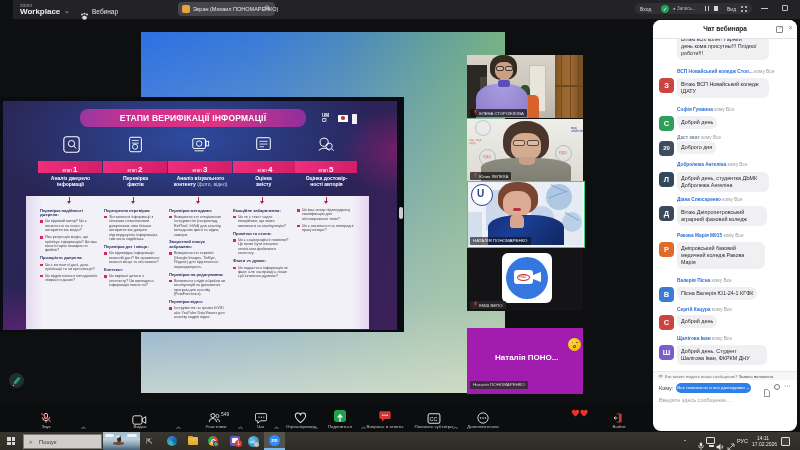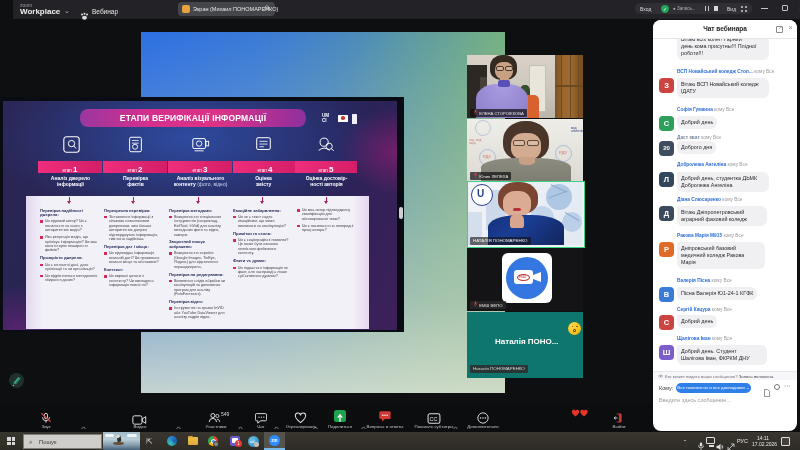--- a/index.html
+++ b/index.html
@@ -290,21 +290,21 @@
     <div class="abs" style="left:52px;top:28px;color:#c03028;font-size:3px;line-height:3px;">ЕМШ</div>
     <div class="abs vlabel" style="left:3px;top:53px;background:rgba(40,40,40,0.85);">
       <svg class="micsvg" width="5" height="6" viewBox="0 0 8 9">
           <rect x="2.8" y="0.5" width="2.4" height="4" rx="1.2" fill="#e04040"></rect>
           <path d="M1.5 3.5 a2.5 2.5 0 0 0 5 0" fill="none" stroke="#e04040" stroke-width="0.9"></path>
           <line x1="4" y1="6.5" x2="4" y2="8.5" stroke="#e04040" stroke-width="0.9"></line>
         </svg>
       ЕМШ ВФПО</div>
   </div>
 
-  <div class="abs" style="left:467px;top:312px;width:116px;height:66px;background:#0f766e;overflow:hidden;">
+  <div class="abs" style="left:467px;top:328px;width:116px;height:66px;background:#a21caf;overflow:hidden;">
     <div class="abs" style="left:28px;top:25px;color:#fff;font-size:8px;font-weight:bold;white-space:nowrap;">Наталія ПОНО...</div>
     <div class="abs" style="left:101px;top:10px;width:13px;height:13px;background:radial-gradient(circle at 35% 30%,#ffd84a,#f0b400);border-radius:50%;"></div>
     <div class="abs" style="left:104.5px;top:13.5px;width:1.8px;height:1.8px;background:#7a4a00;border-radius:50%;"></div>
     <div class="abs" style="left:109px;top:13.5px;width:1.8px;height:1.8px;background:#7a4a00;border-radius:50%;"></div>
     <div class="abs" style="left:106.3px;top:16.5px;width:2.6px;height:3.4px;border:1px solid #7a4a00;border-radius:50%;"></div>
     <div class="abs" style="left:3px;top:53px;height:8px;background:rgba(45,45,45,0.85);border-radius:1px;padding:0 3px;color:#dcdcdc;font-size:4.4px;line-height:8px;white-space:nowrap;">Наталія ПОНОМАРЕНКО</div>
   </div>
 
   <div class="abs" style="left:571px;top:403px;z-index:5;"><svg width="18" height="9" viewBox="0 0 18 9">
         <path d="M4.5 8.5 C1.8 6.3 0.8 4.8 0.8 3.4 a1.9 1.9 0 0 1 3.7 -0.4 a1.9 1.9 0 0 1 3.7 0.4 c0 1.4 -1 2.9 -3.7 5.1 Z" fill="#e8352c"></path>

